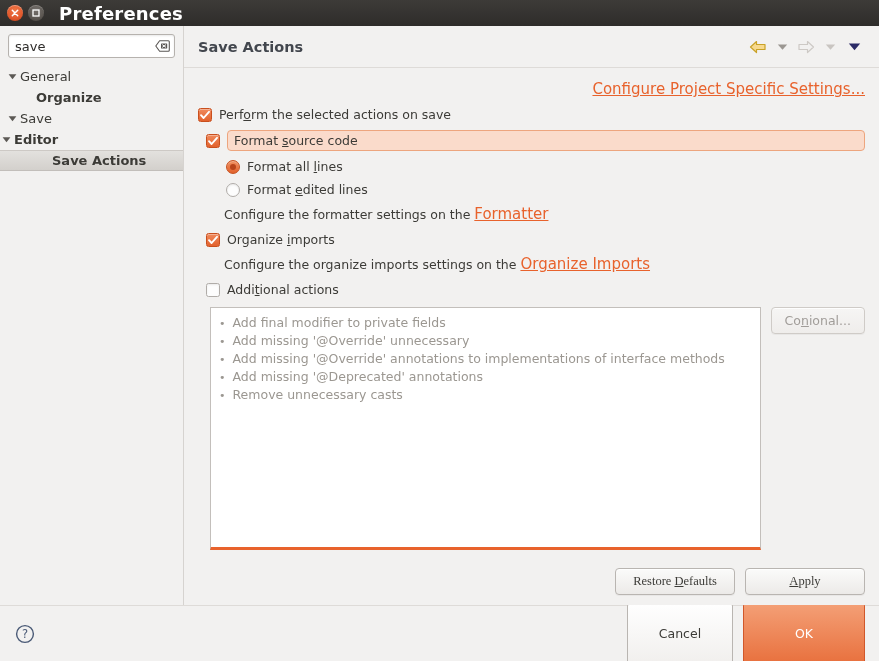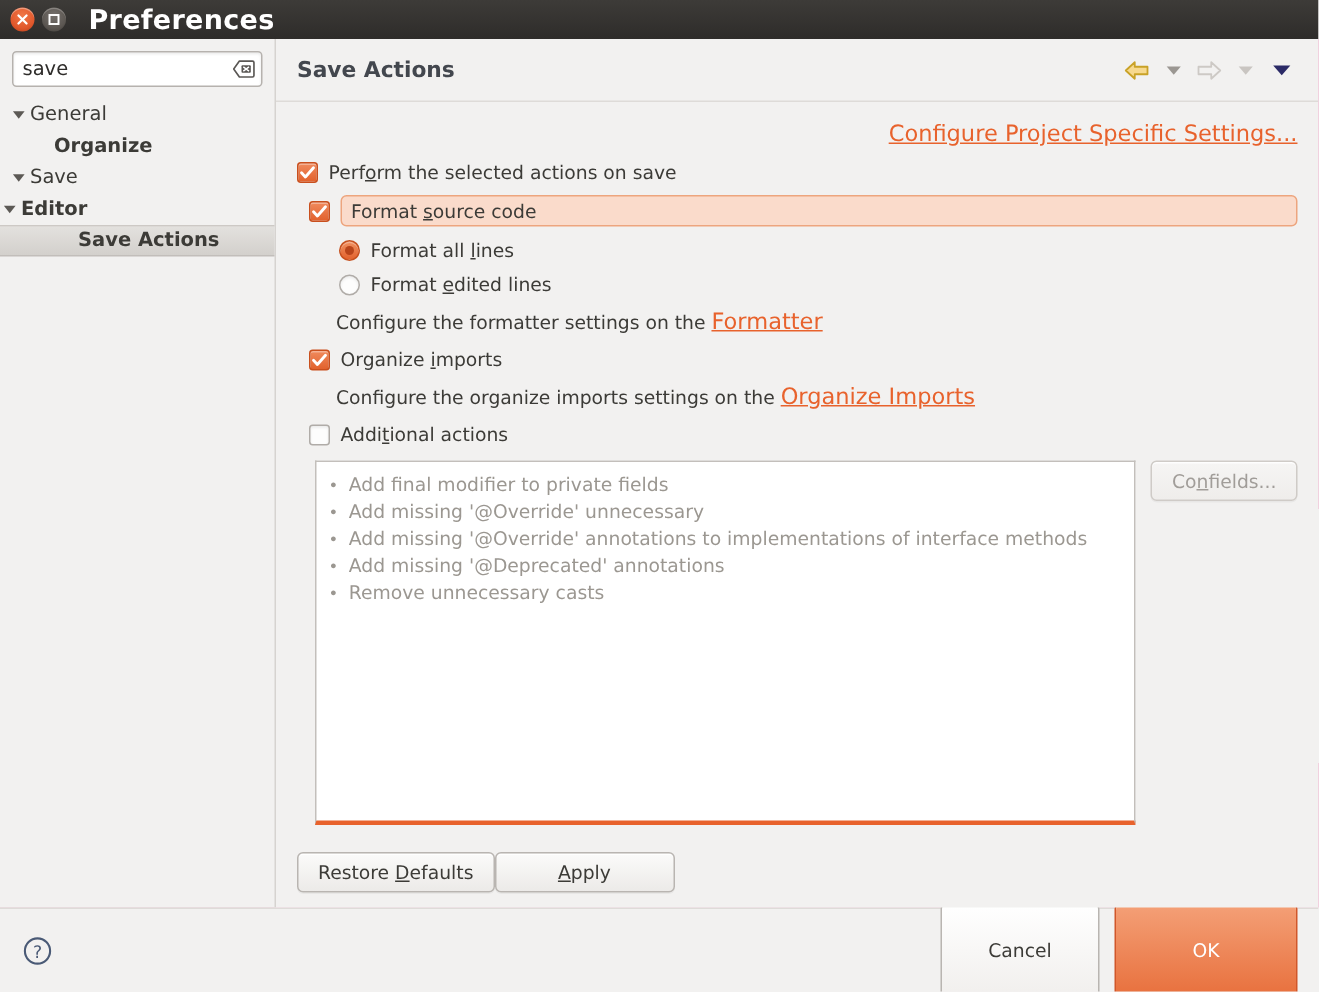--- a/index.html
+++ b/index.html
@@ -267,23 +267,24 @@
     white-space: nowrap;
   }
   .btn.disabled {
     color: #a19d99;
     background: linear-gradient(to bottom,#f6f5f4,#efedeb);
     border-color: #cfcbc7;
   }
   #configure-button { margin-left: 10px; margin-top: 0; }
 
   #pagebtns {
-    display: flex; gap: 0;
+    display: flex; justify-content: flex-end; gap: 10px;
     padding: 12px 0 10px 0;
     flex: 0 0 auto;
+    font-family: Liberation Serif, serif;
   }
   #pagebtns .btn { min-width: 120px; text-align: center; }
 
   
   #footer {
     flex: 0 0 56px; height: 56px;
     border-top: 1px solid #dedbd8;
     background: #f2f1f0;
     display: flex; align-items: center;
     padding: 0 14px;
@@ -476,21 +477,21 @@
               </div>
               <div class="litem">
                 <span class="bullet">•</span>
                 <span>Add missing '@Deprecated' annotations</span>
               </div>
               <div class="litem">
                 <span class="bullet">•</span>
                 <span>Remove unnecessary casts</span>
               </div>
             </div>
-          <button class="btn disabled" id="configure-button"><span>Co</span><u class="mn">n</u><span>fields...</span></button>
+          <button class="btn disabled" id="configure-button"><span>Co</span><u class="mn">n</u><span>ional...</span></button>
         </div>
 
         <div id="pagebtns">
           <button class="btn"><span>Restore </span><u class="mn">D</u><span>efaults</span></button>
           <button class="btn"><span></span><u class="mn">A</u><span>pply</span></button>
         </div>
 
       </div>
     </div>
   </div>

